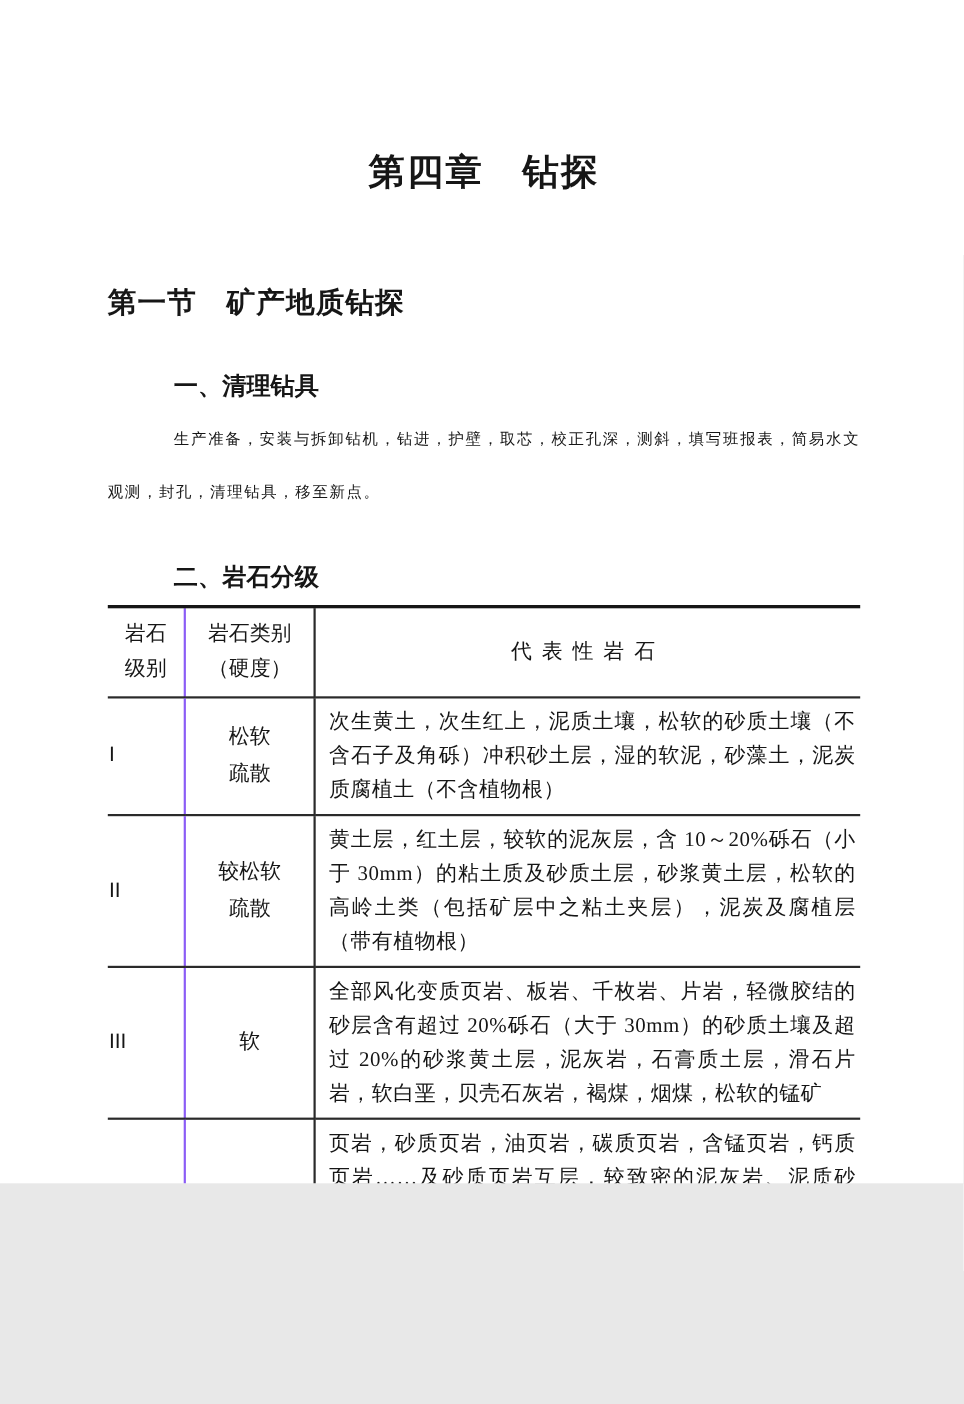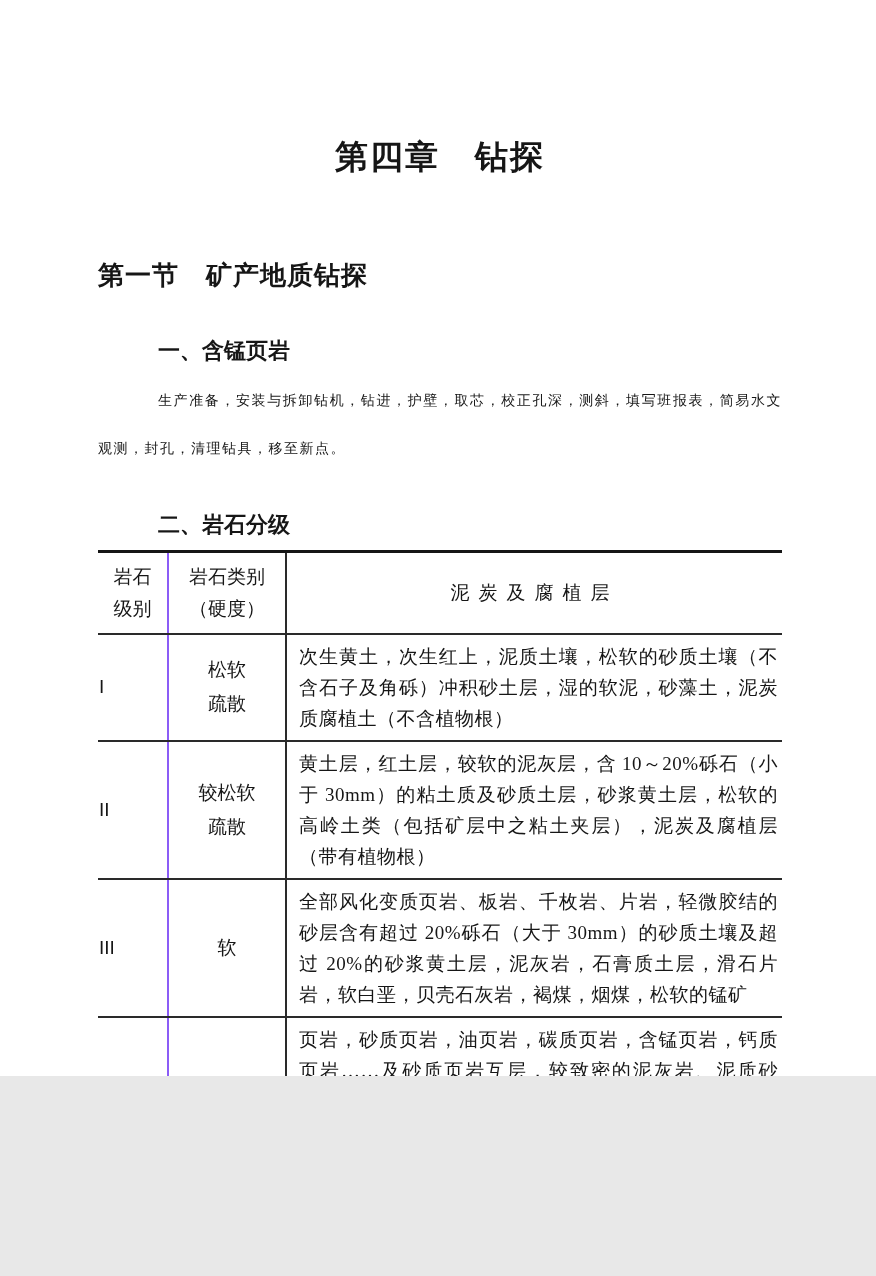--- a/index.html
+++ b/index.html
@@ -109,39 +109,39 @@
 </style>
 </head>
 <body>
 
 <div class="page">
 
   <h1 class="chapter-title">第四章　钻探</h1>
 
   <h2 class="section-title">第一节　矿产地质钻探</h2>
 
-  <h3 class="subheading">一、含锰页岩</h3>
+  <h3 class="subheading">一、清理钻具</h3>
 
   <p class="body-para">生产准备，安装与拆卸钻机，钻进，护壁，取芯，校正孔深，测斜，填写班报表，简易水文观测，封孔，清理钻具，移至新点。</p>
 
   <h3 class="subheading rock">二、岩石分级</h3>
 
   <table class="rock-table">
     <colgroup>
       <col class="col-grade">
       <col class="col-type">
       <col>
     </colgroup>
     <tbody>
         <tr>
       <th class="cell-grade">岩石
 级别</th>
       <th class="cell-type">岩石类别
 （硬度）</th>
-      <th class="cell-rocks">泥炭及腐植层</th>
+      <th class="cell-rocks">代表性岩石</th>
     </tr>
     <tr>
       <td class="cell-grade">I</td>
       <td class="cell-type">松软
 疏散</td>
       <td class="cell-rocks">次生黄土，次生红上，泥质土壤，松软的砂质土壤（不含石子及角砾）冲积砂土层，湿的软泥，砂藻土，泥炭质腐植土（不含植物根）</td>
     </tr>
     <tr>
       <td class="cell-grade">II</td>
       <td class="cell-type">较松软

